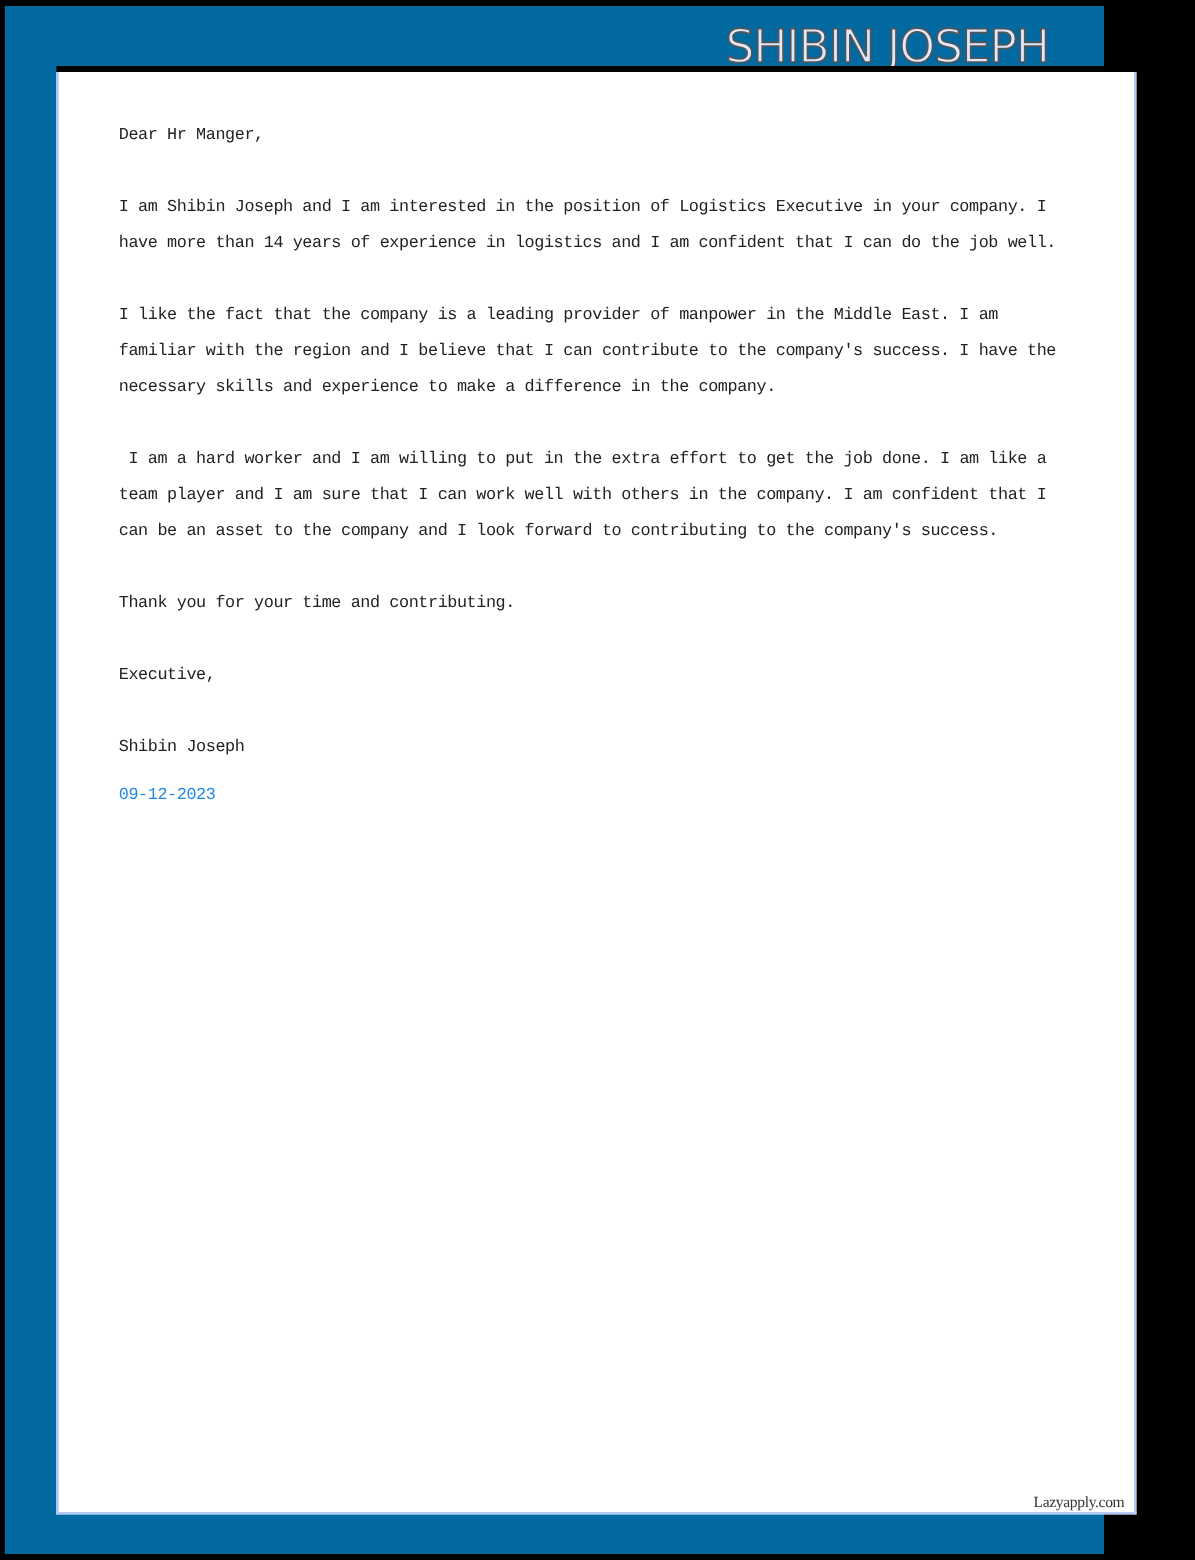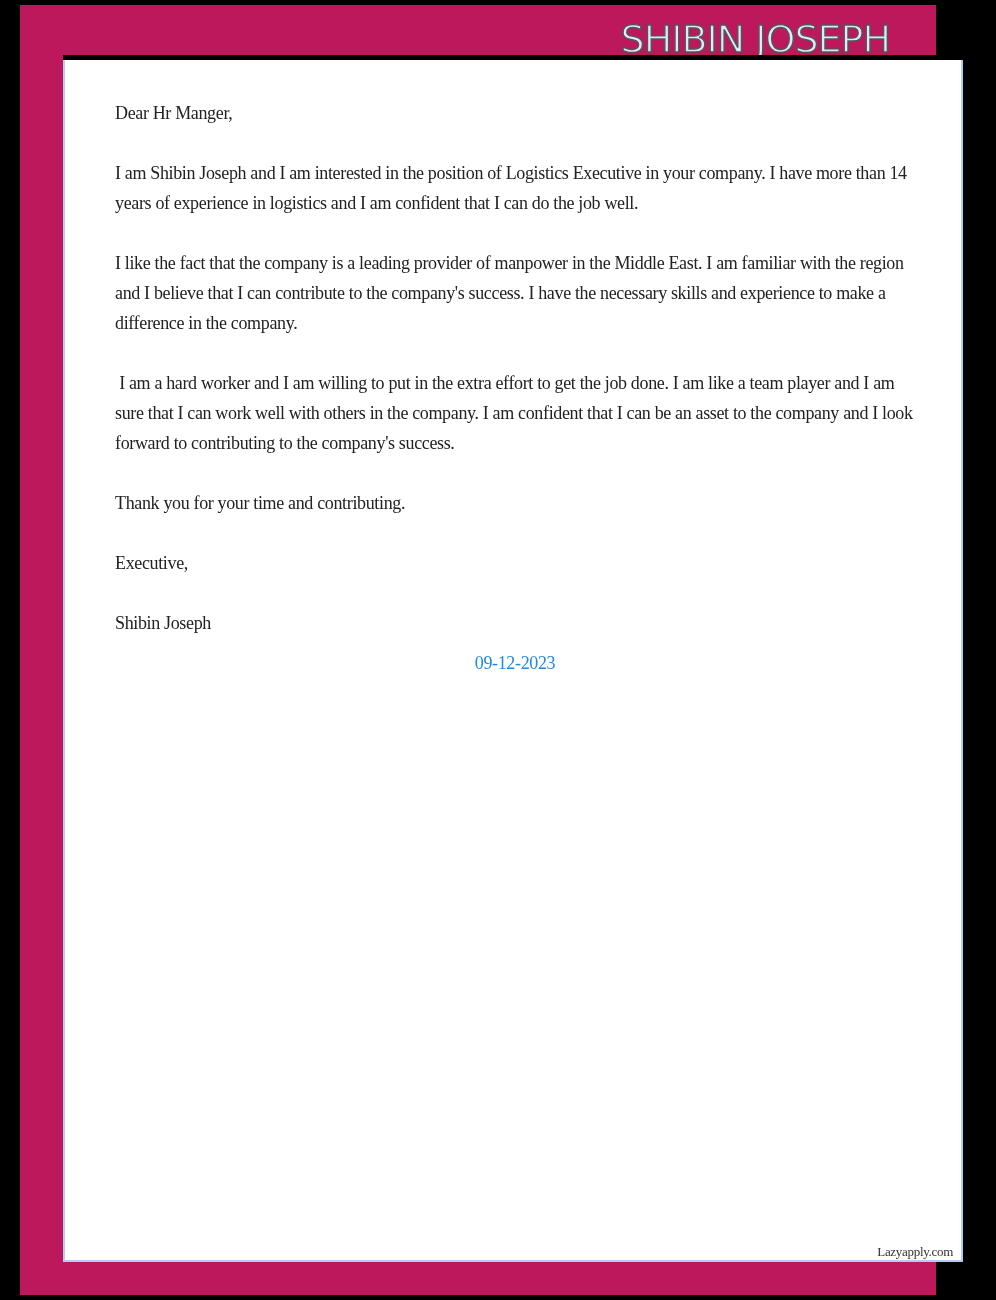--- a/index.html
+++ b/index.html
@@ -5,25 +5,25 @@
     html, body {
       margin: 0;
       padding: 0;
       width: 996px;
       height: 1300px;
       overflow: hidden;
       background: #000;
     }
     .frame {
       position: absolute;
-      left: 20px;
+      left: 4px;
       top: 5px;
       width: 916px;
       height: 1290px;
-      background: #be185d;
+      background: #0369a1;
     }
     .name-heading {
       position: absolute;
       right: 46px;
       top: 12px;
       margin: 0;
       font-family: "DejaVu Sans", sans-serif;
       font-weight: normal;
       font-size: 38px;
       letter-spacing: -1px;
@@ -49,37 +49,36 @@
       background: #fff;
       border-left: 2px solid #b3cbf5;
       border-right: 2px solid #b3cbf5;
       border-bottom: 2px solid #b3cbf5;
     }
     .letter {
       position: absolute;
       left: 50px;
       top: 38px;
       width: 800px;
-      font-family: Liberation Serif, serif;
-      font-size: 18px;
+      font-family: Liberation Mono, monospace;
+      font-size: 14px;
       line-height: 30px;
       color: #222;
       letter-spacing: -0.35px;
     }
     .letter p {
       margin: 0 0 30px 0;
       white-space: pre-wrap;
     }
     .letter p.signature {
       margin-bottom: 10px;
     }
     .letter p.date {
       color: #2288e6;
       margin: 0;
-      text-align: center;
     }
     .watermark {
       position: absolute;
       right: 8px;
       bottom: 0px;
       font-family: Liberation Serif, serif;
       font-size: 13px;
       color: #333;
       letter-spacing: -0.3px;
     }

